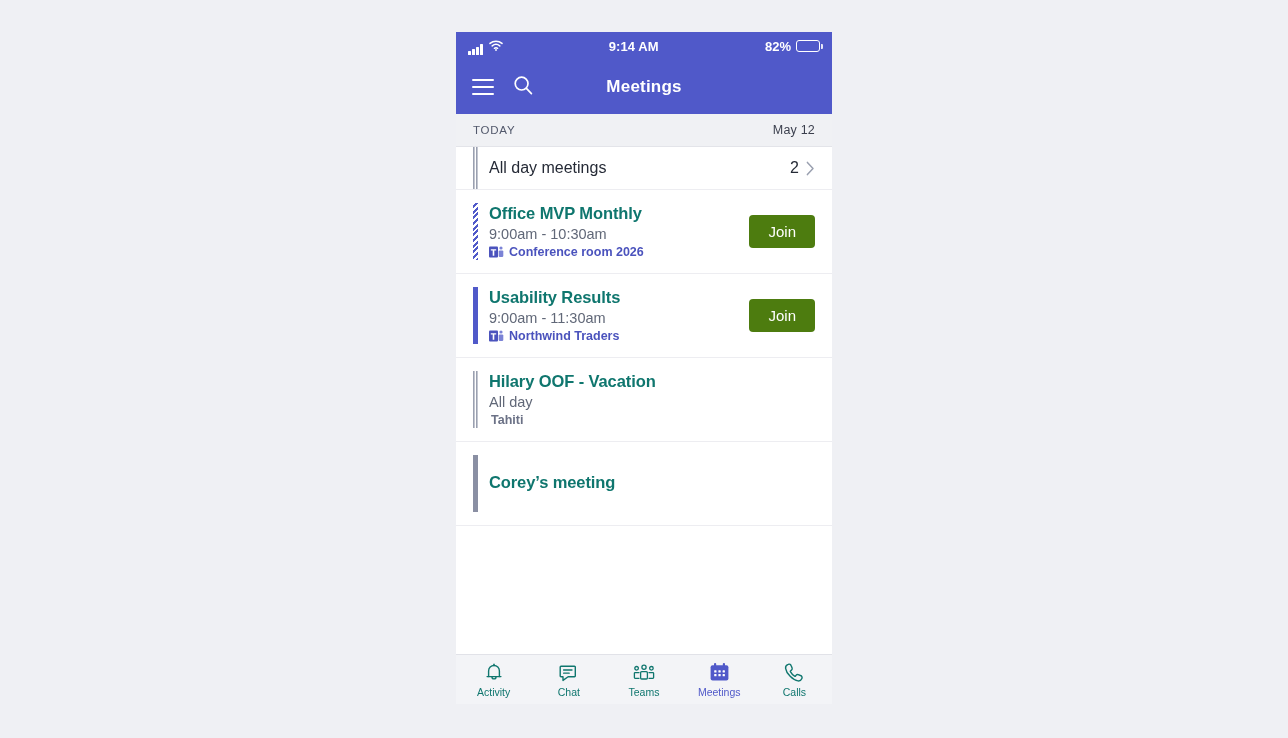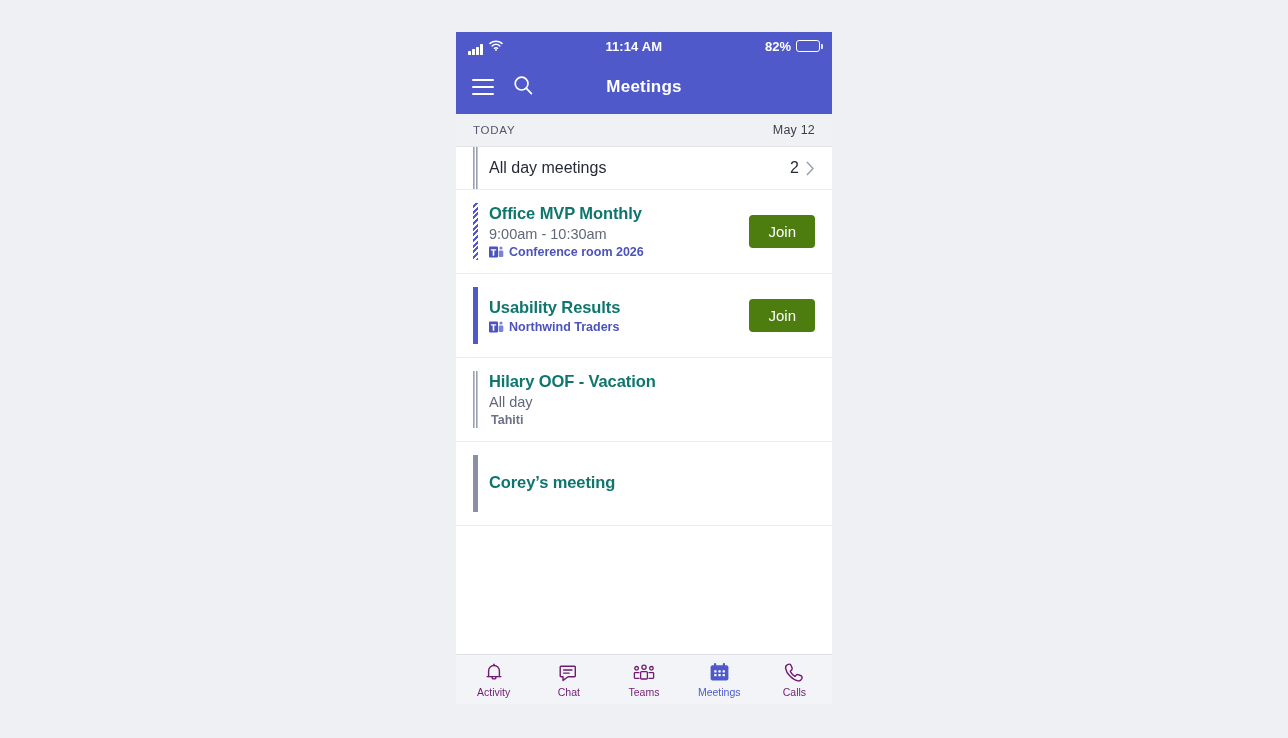--- a/index.html
+++ b/index.html
@@ -211,21 +211,21 @@
     box-sizing: border-box;
   }
   .tab {
     flex: 1;
     display: flex;
     flex-direction: column;
     align-items: center;
     justify-content: center;
     gap: 3px;
     cursor: pointer;
-    color: #701a75;
+    color: #0f766e;
   }
   .tab.active { color: #5059c9; }
   .tab-label { font-size: 10.5px; line-height: 1; }
   .tab-icon { height: 22px; display: flex; align-items: center; justify-content: center; }
 </style>
 </head>
 <body>
 
 <div id="phone">
 
@@ -239,21 +239,21 @@
         </span>
       <span>
         <svg width="14" height="11" viewBox="0 0 14 11" fill="none">
           <path d="M1 3.4A9.3 9.3 0 0 1 13 3.4" stroke="#fff" stroke-width="1.5" stroke-linecap="round"></path>
           <path d="M3.2 5.9A6 6 0 0 1 10.8 5.9" stroke="#fff" stroke-width="1.5" stroke-linecap="round"></path>
           <path d="M5.4 8.3A2.8 2.8 0 0 1 8.6 8.3" stroke="#fff" stroke-width="1.5" stroke-linecap="round"></path>
           <circle cx="7" cy="10" r="0.9" fill="#fff"></circle>
         </svg>
       </span>
     </div>
-    <div class="sb-center">11:14 AM</div>
+    <div class="sb-center">9:14 AM</div>
     <div class="sb-right">
       <span>82%</span>
       <span class="battery"><span class="fill"></span></span>
     </div>
   </div>
 
   <div class="appbar">
     <div class="icons">
       <span class="hamburger">
         <span></span>
@@ -303,20 +303,21 @@
               </svg></span>
             <span>Conference room 2026</span>
           </div>
         </div>
         <button class="join-btn">Join</button>
       </div>
       <div class="row event-row">
         <span class="accent acc-solid-purple"></span>
         <div class="event-main">
           <div class="ev-title">Usability Results</div>
+          <div class="ev-time">9:00am - 11:30am</div>
           <div class="ev-loc link">
             <span class="teams-glyph"><svg width="15" height="14" viewBox="0 0 15 14">
                 <rect x="0" y="1.5" width="9" height="11" rx="1" fill="#4b53bd"></rect>
                 <path d="M1.8 4.3h5.4v1.3H5.3v5.2H3.7V5.6H1.8z" fill="#fff"></path>
                 <circle cx="12" cy="3" r="1.6" fill="#7b83d6"></circle>
                 <rect x="9.7" y="5.4" width="4.6" height="6.6" rx="1.2" fill="#7b83d6"></rect>
               </svg></span>
             <span>Northwind Traders</span>
           </div>
         </div>

